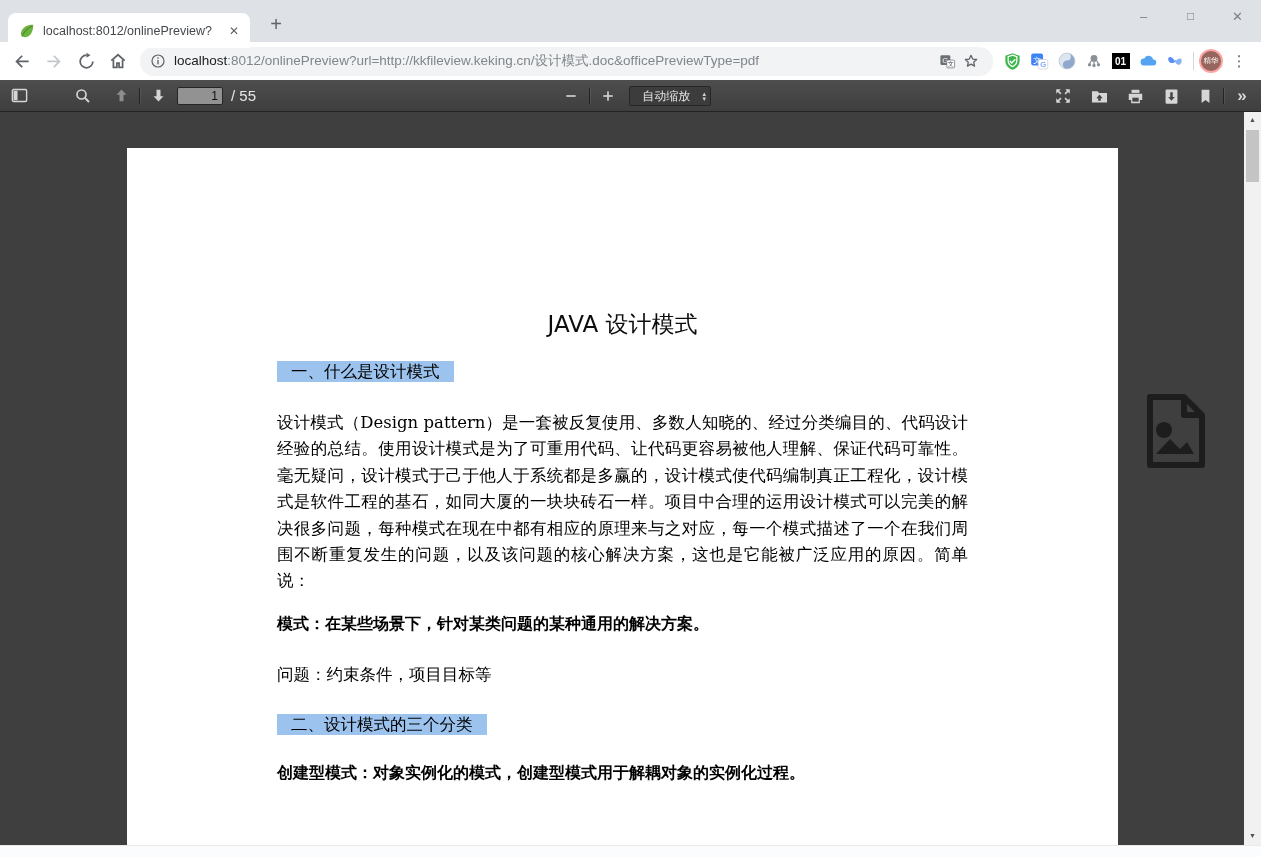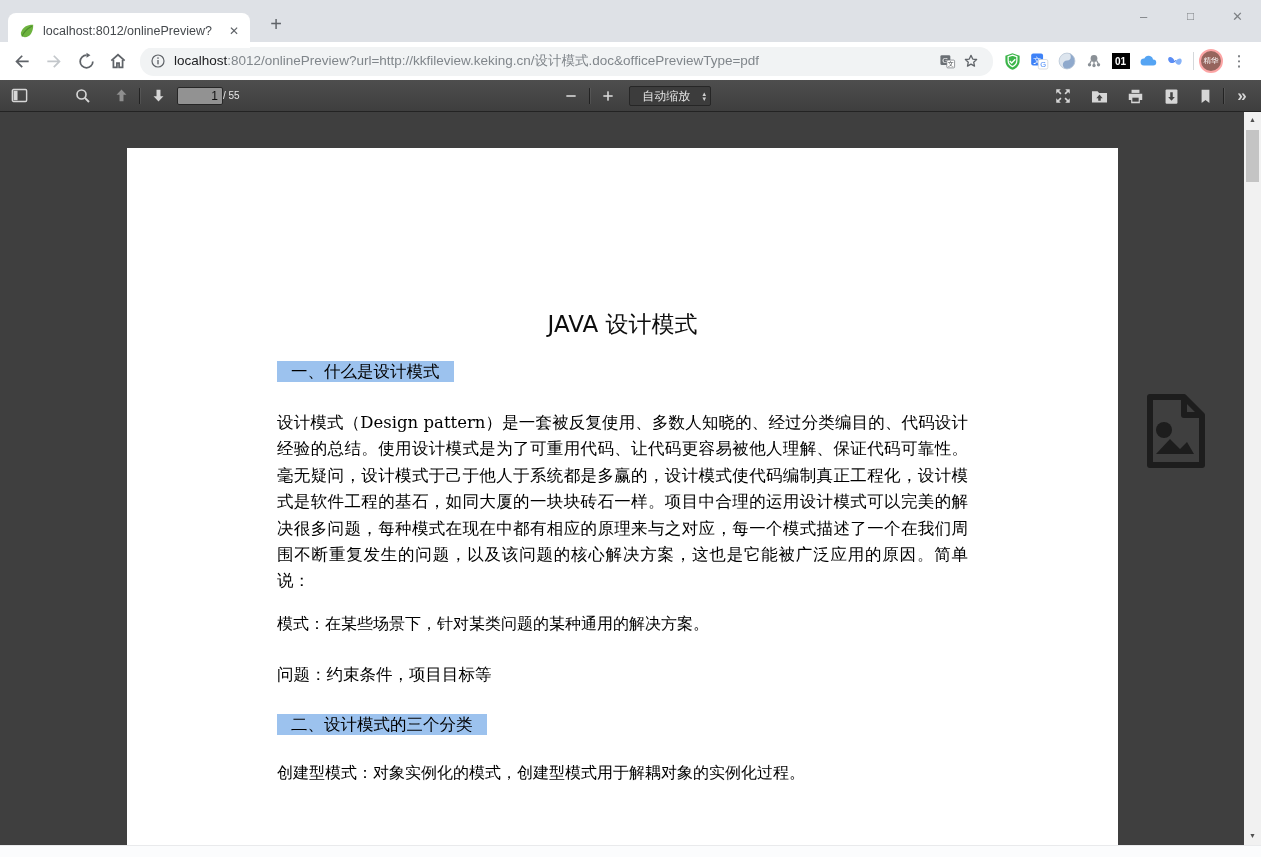--- a/index.html
+++ b/index.html
@@ -43,40 +43,40 @@
   
   .pdftoolbar { position:relative; height:32px; flex:none; color:#d6d6d6;
                 background:linear-gradient(#4e4e4e,#3e3e3e); border-bottom:1px solid #232323;
                 display:flex; align-items:center; }
   .tb-btn { width:26px; height:26px; display:flex; align-items:center; justify-content:center; flex:none; }
   .tb-sep { width:1px; height:16px; background:rgba(0,0,0,.5); box-shadow:1px 0 0 rgba(255,255,255,.08);
             margin:0 5px; flex:none; }
   .page-input { width:46px; height:18px; background:#929292; border:1px solid #262626; border-radius:2px;
                 color:#111; font-size:12px; text-align:right; padding-right:4px; margin-left:6px;
                 font-family:"Liberation Sans", sans-serif; }
-  .page-count { font-size:10px; color:#e8e8e8; }
+  .page-count { font-size:15px; color:#e8e8e8; margin-left:8px; }
   .tb-center { position:absolute; left:558px; top:0; height:32px; display:flex; align-items:center; }
   .zoom-select { width:82px; height:20px; background:#3c3c3c; border:1px solid #262626; border-radius:2px;
                  display:flex; align-items:center; padding:0 4px 0 0; margin-left:8px; }
   .zoom-label { flex:1; font-size:12px; color:#e4e4e4; text-align:center; }
   .sel-arrows { display:flex; flex-direction:column; line-height:5px; font-size:7px; color:#cfcfcf; }
   .tb-right { position:absolute; right:6px; top:0; height:32px; display:flex; align-items:center; }
   .chevrons { font-size:17px; font-weight:bold; color:#d6d6d6; }
 
   
   .viewer { position:relative; height:733px; background:#3f3f3f; flex:none; overflow:hidden; }
   .pdf-page { position:absolute; left:127px; top:0; width:991px; height:733px; background:#fff;
               padding:161px 150px 0 150px;margin-top:36px; }
   .doc-title { text-align:center; font-family:"DejaVu Sans", sans-serif; font-size:23px; font-weight:500;
                color:#0d0d0d; margin-bottom:21px; }
   .doc-h { margin-bottom:27px; font-family:"DejaVu Serif", serif; font-size:16.5px; color:#000; }
   .doc-h span { background:#9cc2ee; padding:1px 14px; }
   .doc-p { font-family:"DejaVu Serif", serif; font-size:16.5px; line-height:26.4px; color:#000;
            text-align:justify; margin-bottom:19px; }
-  .doc-bold { font-family:"DejaVu Sans", sans-serif; font-weight:normal; font-size:16px; color:#000;
+  .doc-bold { font-family:"DejaVu Sans", sans-serif; font-weight:bold; font-size:16px; color:#000;
               margin-bottom:29px; }
   .doc-line { font-family:"DejaVu Serif", serif; font-size:16.5px; color:#000; margin-bottom:28px; }
 
   .broken-img { position:absolute; left:1142px; top:280px; }
 
   
   .scrollbar { position:absolute; right:0; top:0; width:17px; height:733px; background:#f1f1f1; }
   .sb-arrow { position:absolute; left:0; width:17px; height:15px; display:flex; align-items:center;
               justify-content:center; color:#505050; font-size:7px; }
   .sb-arrow.up { top:0; }

